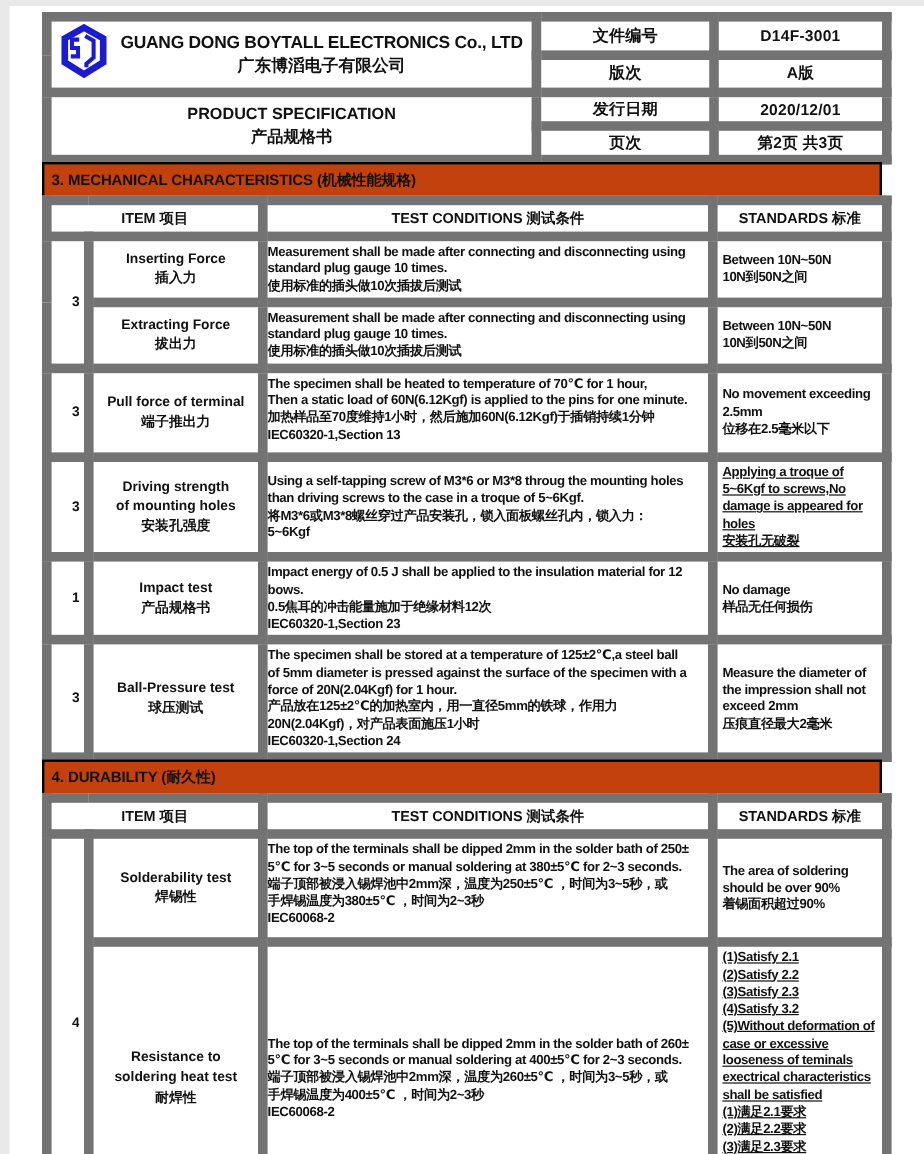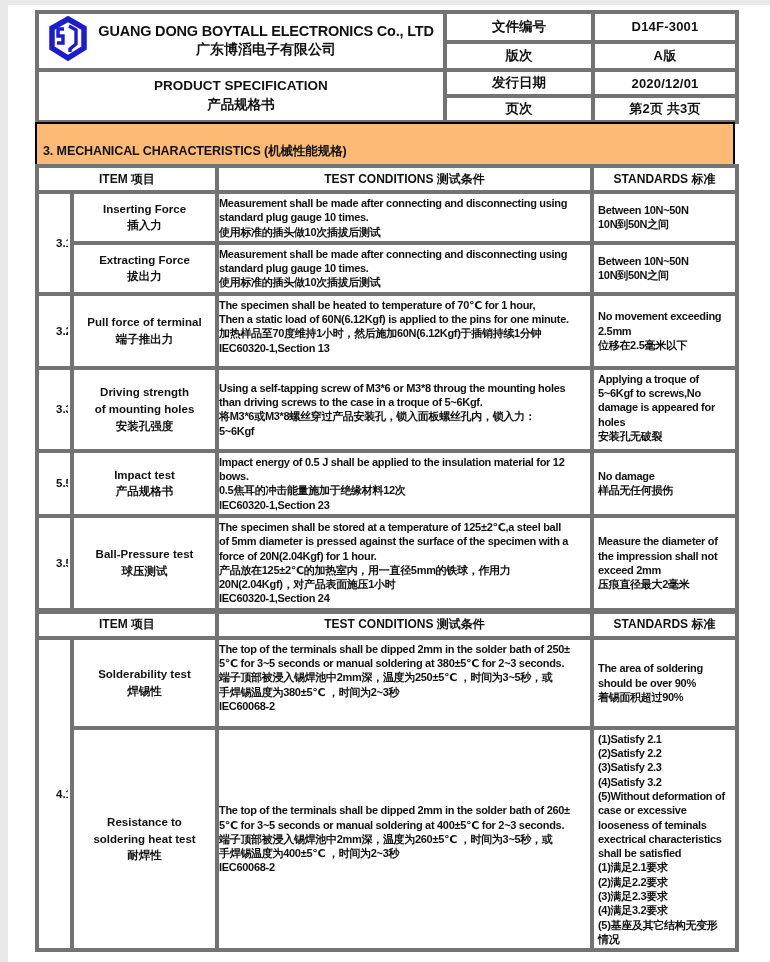--- a/index.html
+++ b/index.html
@@ -11,44 +11,44 @@
     -webkit-font-smoothing:antialiased;
   }
   .page{
     position:absolute;left:8px;top:5px;width:762px;height:957px;
     background:#ffffff;
   }
   .doc{
     position:absolute;left:27px;top:5px;width:700px;
   }
   table{border-collapse:collapse;table-layout:fixed;width:700px;background:#fff;}
-  td{border:4px solid #737373;padding:1px 3px;vertical-align:middle;overflow:hidden;}
+  td{border:8px solid #737373;padding:1px 3px;vertical-align:middle;overflow:hidden;}
   .blk{margin-top:-2px;}
   
   .co-cell{text-align:center;padding:2px;}
   .co-en{font-size:14.5px;letter-spacing:-0.2px;white-space:nowrap;}
   .co-cn{font-size:14px;margin-top:2px;}
   .co-inner{display:flex;align-items:center;justify-content:center;gap:10px;}
   .hlabel{text-align:center;font-size:13.5px;border-radius:13px;}
   .hvalue{text-align:center;font-size:13px;letter-spacing:0.2px;}
   .title-en{font-size:13.5px;text-align:center;}
   .title-cn{font-size:13.5px;text-align:center;margin-top:3px;}
   
   .secbar{
-    border:2px solid #000;background:#fdba74;margin-top:-2px;
-    font-size:12.5px;padding:19px 4px 4px 6px;letter-spacing:-0.1px;
+    border:2px solid #000;background:#c2410c;margin-top:-2px;
+    font-size:12.5px;padding:5px 4px 4px 6px;letter-spacing:-0.1px;
   }
   
   .colhead td{text-align:center;font-size:12px;height:20px;border-radius:10px;}
   td.num{text-align:right;font-size:11.5px;padding:17px;border-radius:15px;}
   td.name{text-align:center;font-size:11.5px;white-space:pre-line;line-height:1.45;}
   td.test{font-size:11px;white-space:pre-line;vertical-align:top;line-height:1.3;letter-spacing:-0.3px;padding:2px 2px 2px 0;}
   td.std{font-size:11px;white-space:pre-line;line-height:1.3;letter-spacing:-0.3px;padding:2px 2px 2px 4px;}
   td.vmid{vertical-align:middle;}
-  td.vtop{vertical-align:top;}
+  td.vtop{vertical-align:top;text-decoration:underline;}
 </style>
 </head>
 <body>
 
 <div class="page">
   <div class="doc">
 
     <table class="blk" style="margin-top:0;">
       <colgroup>
           <col style="width:408px">
@@ -151,21 +151,21 @@
 than driving screws to the case in a troque of 5~6Kgf.
 将M3*6或M3*8螺丝穿过产品安装孔，锁入面板螺丝孔内，锁入力：
 5~6Kgf</td>
         <td class="std vtop">Applying a troque of
 5~6Kgf to screws,No
 damage is appeared for
 holes
 安装孔无破裂</td>
       </tr>
       <tr style="height:50px;">
-        <td class="num">5.5</td>
+        <td class="num">1.8</td>
         <td class="name">Impact test
 产品规格书</td>
         <td class="test">Impact energy of 0.5 J shall be applied to the insulation material for 12
 bows.
 0.5焦耳的冲击能量施加于绝缘材料12次
 IEC60320-1,Section 23</td>
         <td class="std vmid">No damage
 样品无任何损伤</td>
       </tr>
       <tr style="height:88px;">
@@ -179,20 +179,21 @@
 20N(2.04Kgf)，对产品表面施压1小时
 IEC60320-1,Section 24</td>
         <td class="std vmid">Measure the diameter of
 the impression shall not
 exceed 2mm
 压痕直径最大2毫米</td>
       </tr>
     </tbody>
       </table>
 
+    <div class="secbar">4. DURABILITY  (耐久性)</div>
 
     <table class="blk">
       <colgroup>
           <col style="width:35px">
           <col style="width:145px">
           <col style="width:375px">
           <col style="width:145px">
         </colgroup>
       <tbody>
           <tr class="colhead" style="height:21px;">

